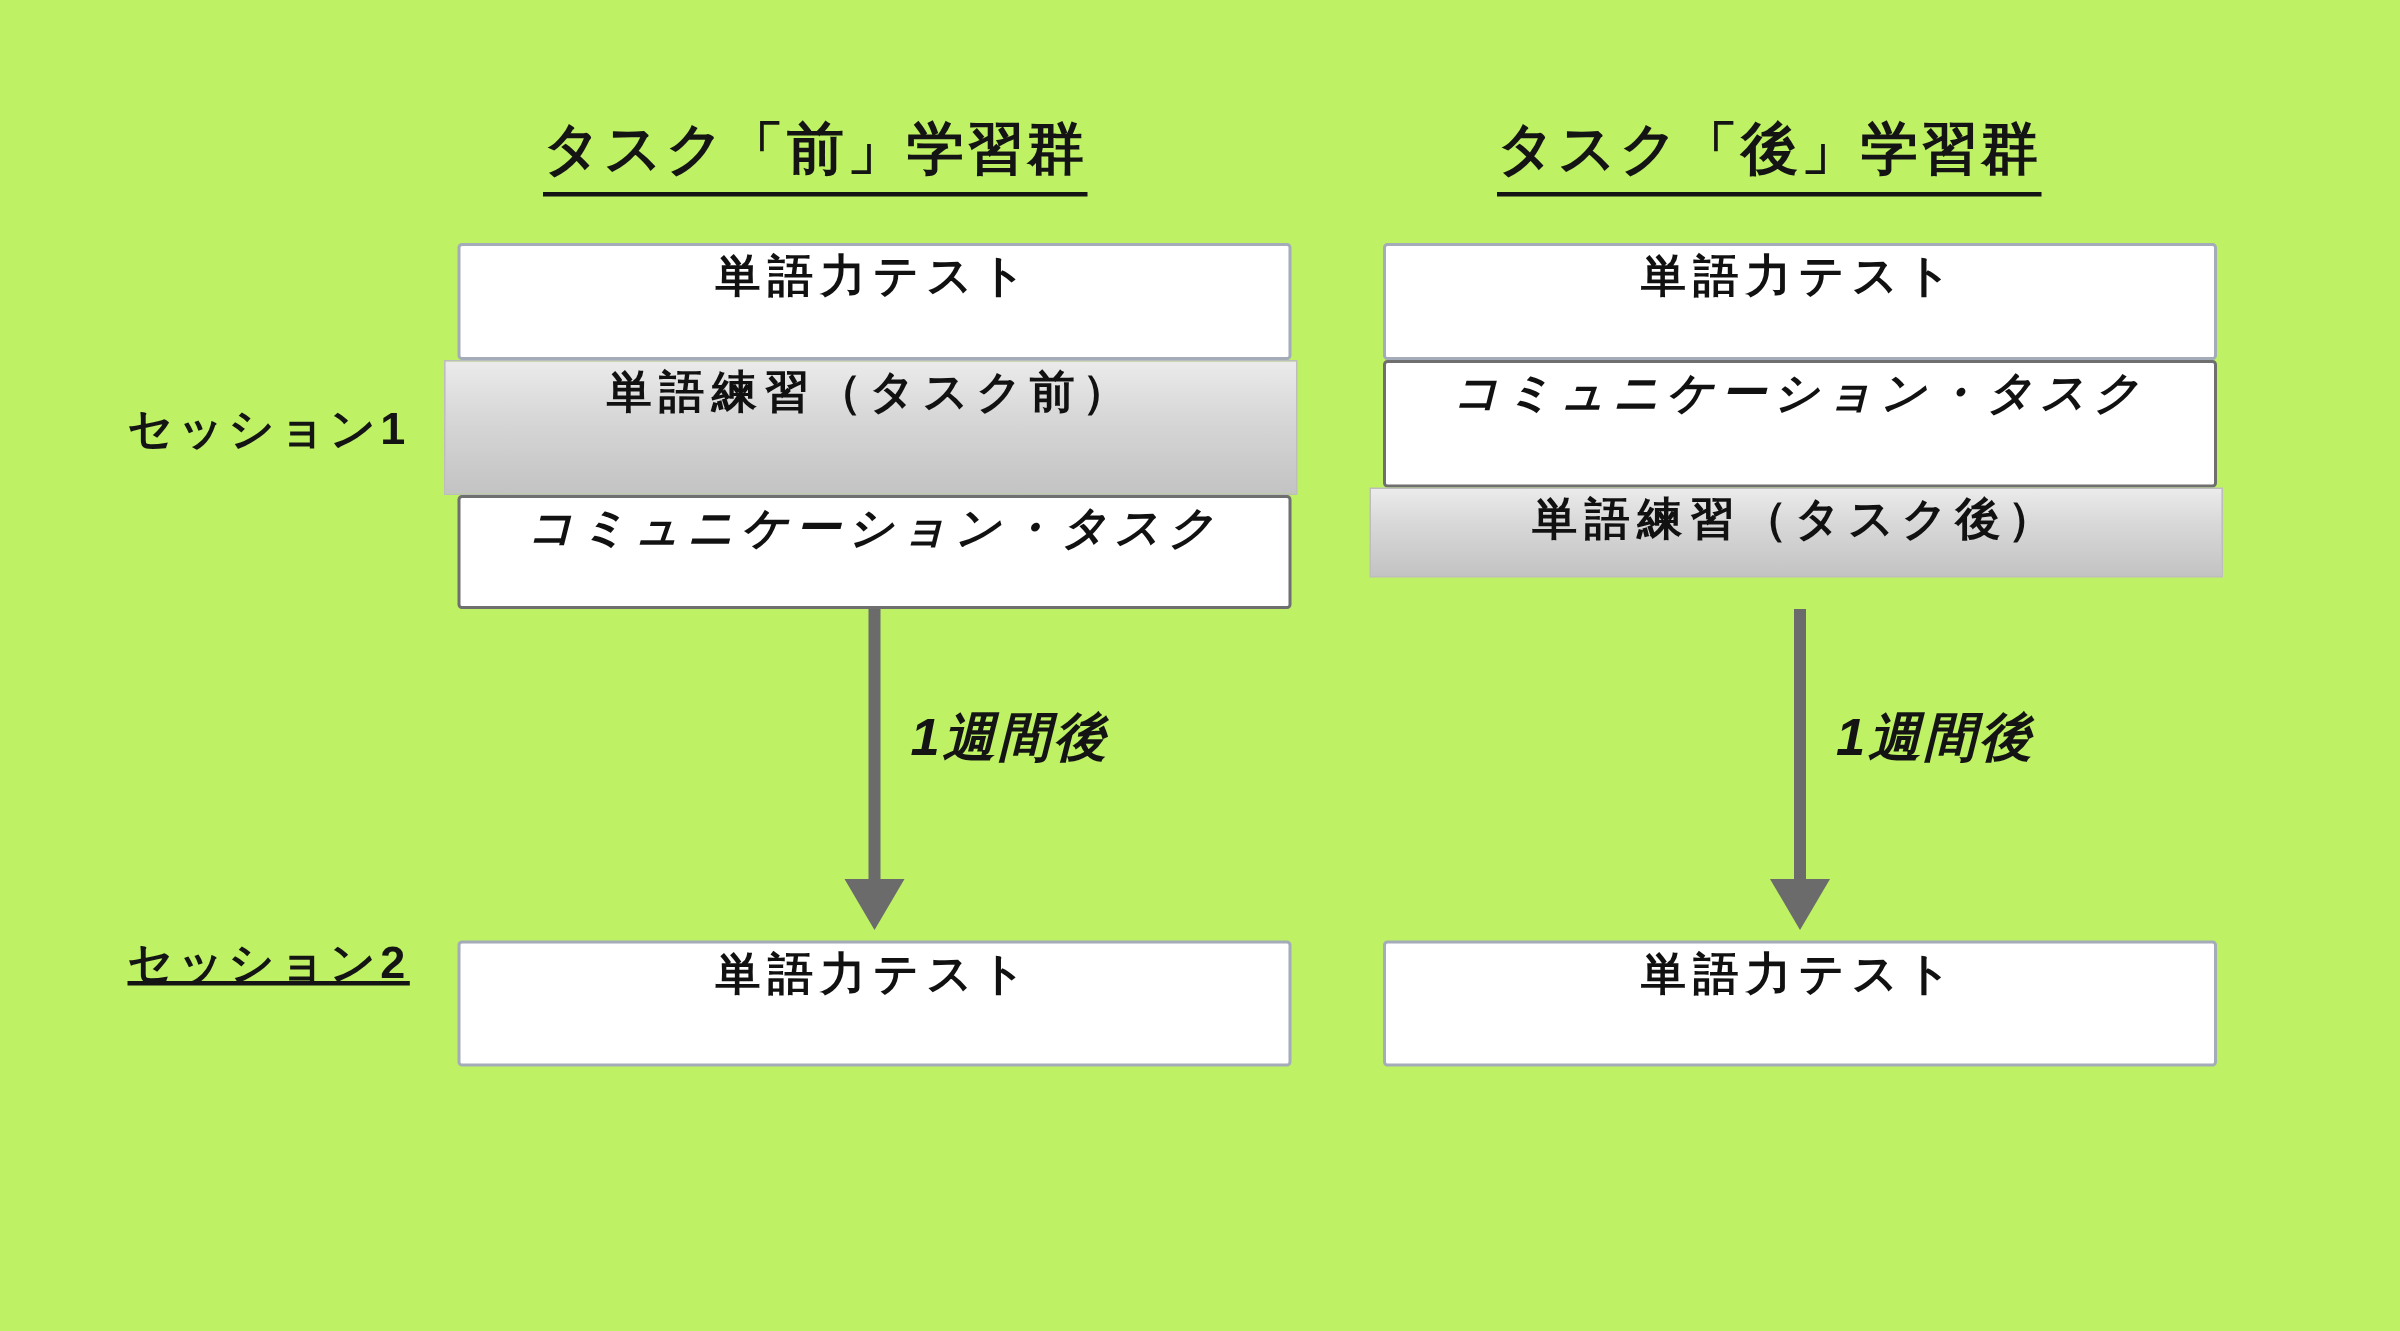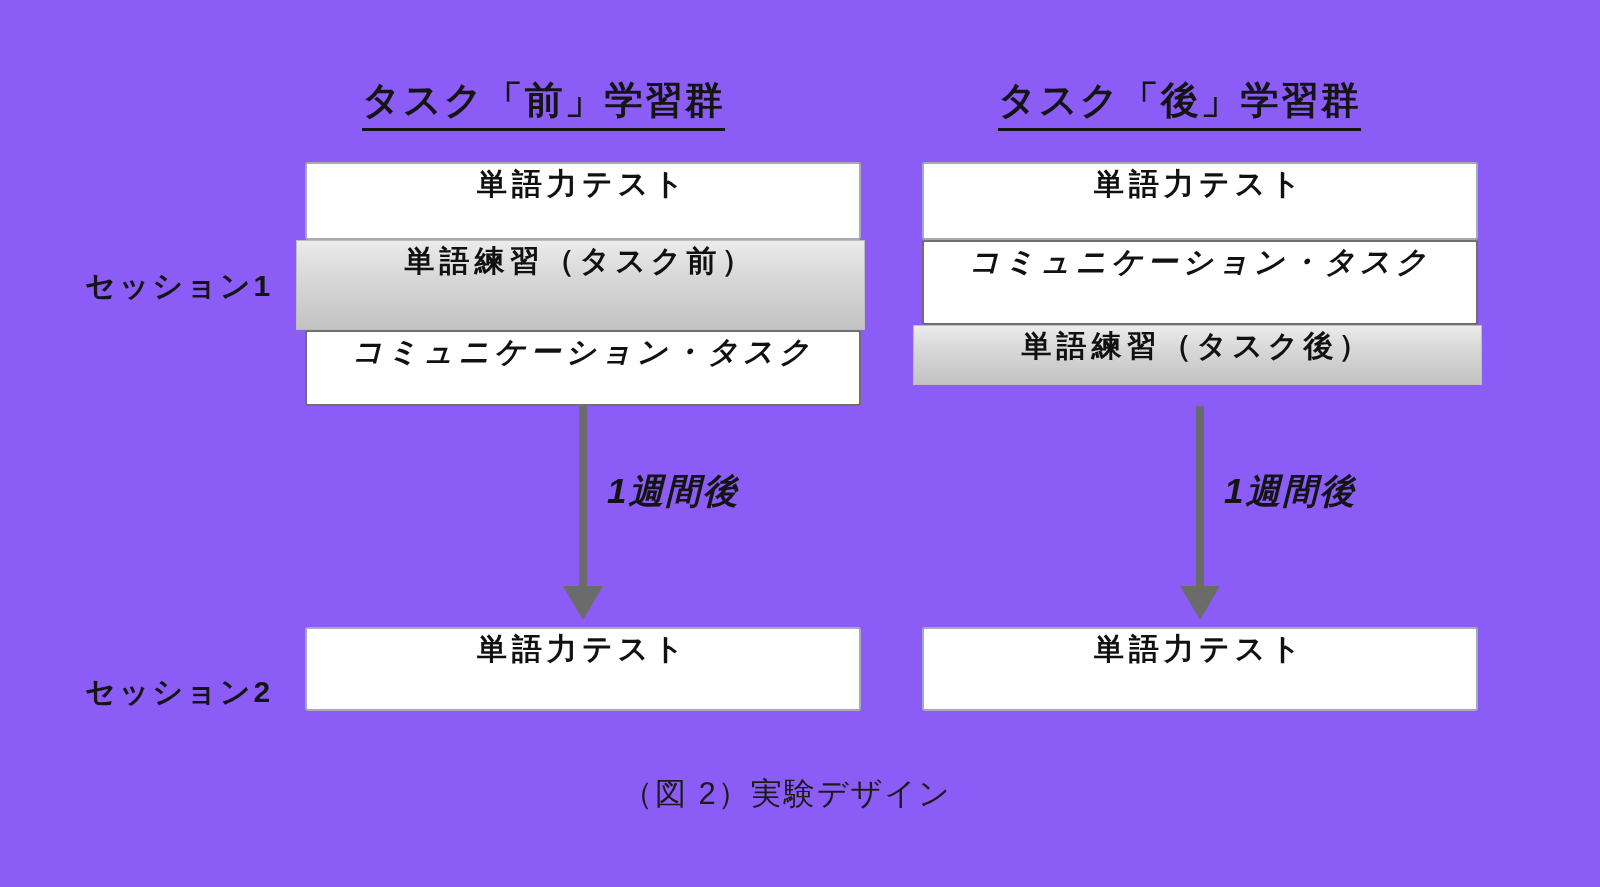--- a/index.html
+++ b/index.html
@@ -4,21 +4,21 @@
 <style>
   html, body {
     margin: 0;
     padding: 0;
     background: #ffffff;
   }
   .canvas {
     position: relative;
     width: 1600px;
     height: 887px;
-    background: #8b5cf6;
+    background: #bef264;
     font-family: "Liberation Sans", "DejaVu Sans", sans-serif;
     color: #111111;
     overflow: hidden;
   }
 
   
   .col-header {
     position: absolute;
     top: 80px;
     white-space: nowrap;
@@ -37,21 +37,21 @@
   .session-label {
     position: absolute;
     left: 85px;
     font-size: 30px;
     font-weight: bold;
     letter-spacing: 3px;
     white-space: nowrap;
     color: #141414;
   }
   .session-label.s1 { top: 266px; }
-  .session-label.s2 { top: 672px; }
+  .session-label.s2 { top: 622px; text-decoration: underline; }
 
   
   .stack {
     position: absolute;
     top: 162px;
     width: 556px;
   }
   .stack.left  { left: 305px; }
   .stack.right { left: 922px; }
 
@@ -195,15 +195,14 @@
   <div class="arrow-label left">1週間後</div>
   <div class="arrow-label right">1週間後</div>
 
   <div class="box light session2-box left">
     <span>単語力テスト</span>
   </div>
   <div class="box light session2-box right">
     <span>単語力テスト</span>
   </div>
 
-  <div class="caption">（図 2）実験デザイン</div>
 
 </div>
 
 </body></html>

